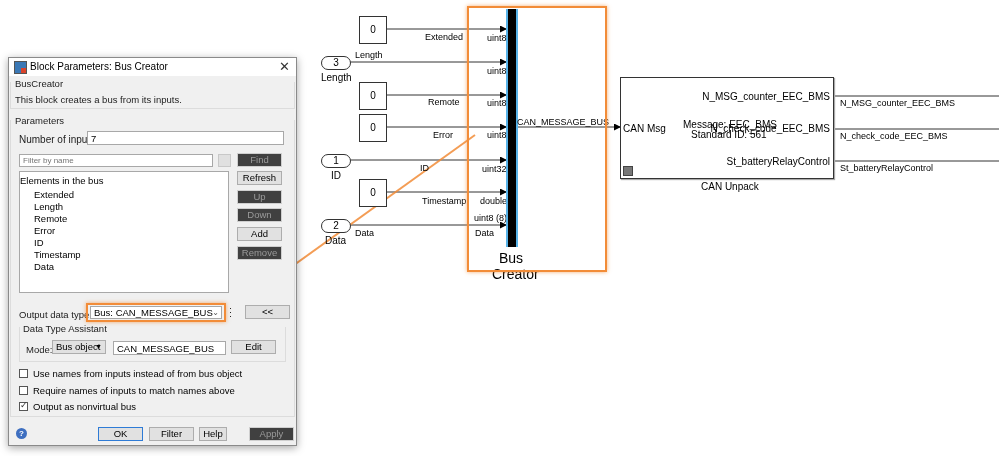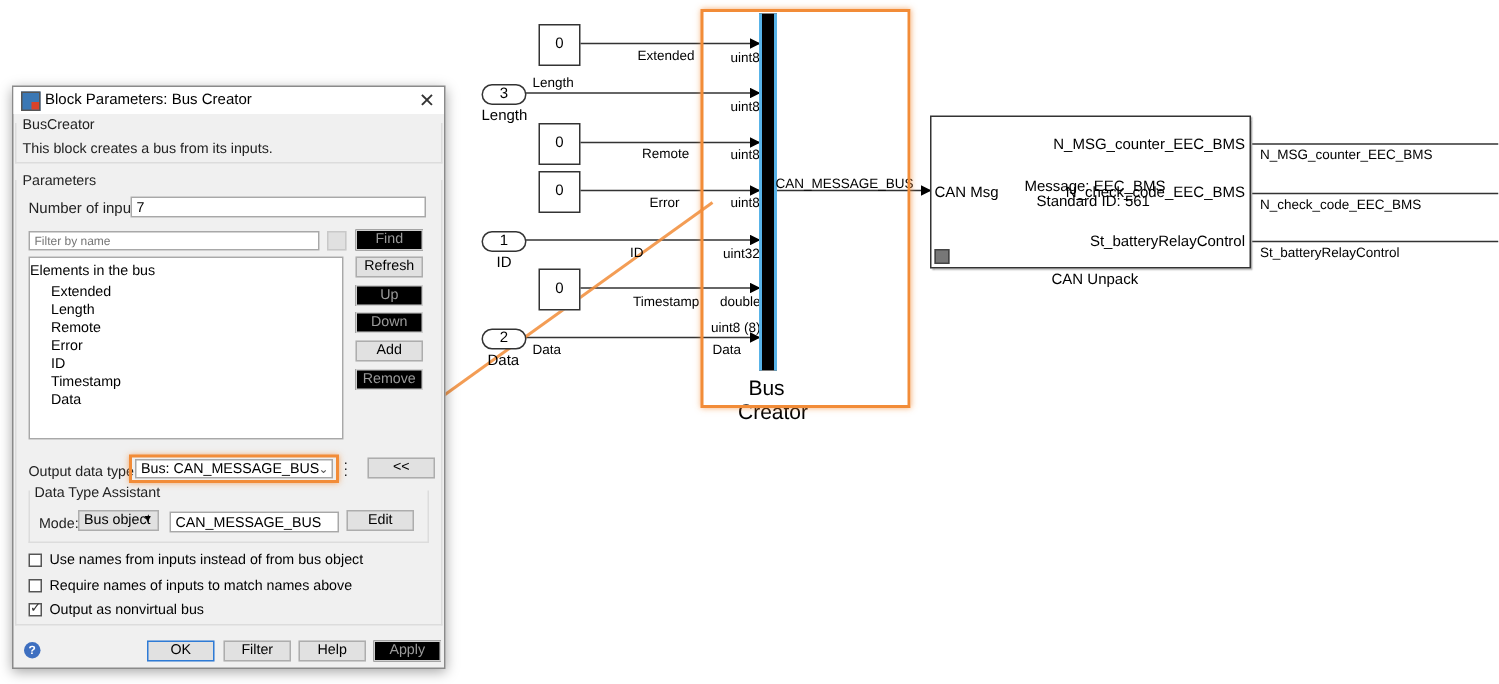--- a/index.html
+++ b/index.html
@@ -12,21 +12,21 @@
             border:1px solid #8a8a8a; box-shadow:0 2px 8px rgba(0,0,0,0.35); }
   .titlebar { position:absolute; left:0; top:0; width:287px; height:18px; background:#fff; }
   .titlebar .ticon { position:absolute; left:5px; top:3px; width:11px; height:11px; background:#3b78b5; border:1px solid #555; }
   .titlebar .ticon::after { content:""; position:absolute; right:0; bottom:0; width:5px; height:5px; background:#d9432b; }
   .titlebar .ttext { position:absolute; left:21px; top:3px; font-size:10px; }
   .titlebar .close { position:absolute; right:6px; top:1px; font-size:13px; color:#333; cursor:pointer; }
   .group { position:absolute; border:1px solid #dcdcdc; background:#f0f0f0; }
   .glabel { position:absolute; font-size:9.5px; color:#222; }
   .input { position:absolute; background:#fff; border:1px solid #a8a8a8; font-size:9.5px; padding-left:3px; box-sizing:border-box; line-height:12px; }
   .btn { position:absolute; background:#e1e1e1; border:1px solid #adadad; font-size:9.5px; text-align:center; box-sizing:border-box; cursor:pointer; }
-  .btn.disabled { color:#9a9a9a; background:#000000; border-color:#cfcfcf; }
+  .btn.disabled { color:#9a9a9a; background:#404040; border-color:#cfcfcf; }
   .btn.default { border:1px solid #2e7bd6; }
   .listbox { position:absolute; background:#fff; border:1px solid #a8a8a8; }
   .listbox .hdr { position:absolute; left:0; width:100%; top:3px; text-align:left; font-size:9.5px; }
   .listbox .item { position:absolute; left:14px; font-size:9.5px; }
   .cb { position:absolute; width:9px; height:9px; border:1px solid #555; background:#fff; box-sizing:border-box; }
   .cb.checked::after { content:"✓"; position:absolute; left:0px; top:-3px; font-size:9px; color:#333; }
   .cblabel { position:absolute; font-size:9.5px; }
   .hl { position:absolute; border:2px solid #f28c38; box-shadow:0 0 4px rgba(242,140,56,0.7); box-sizing:border-box; }
 
   
@@ -177,15 +177,15 @@
   <div class="cb" style="left:10px;top:311px"></div>
   <div class="cblabel" style="left:24px;top:310px">Use names from inputs instead of from bus object</div>
   <div class="cb" style="left:10px;top:328px"></div>
   <div class="cblabel" style="left:24px;top:327px">Require names of inputs to match names above</div>
   <div class="cb checked" style="left:10px;top:344px"></div>
   <div class="cblabel" style="left:24px;top:343px">Output as nonvirtual bus</div>
 
   <div style="position:absolute;left:7px;top:370px;width:11px;height:11px;border-radius:50%;background:#3e6fc0;color:#fff;font-size:8px;text-align:center;line-height:11px;font-weight:bold">?</div>
   <div class="btn default" style="left:89px;top:369px;width:45px;height:14px;line-height:12px">OK</div>
   <div class="btn" style="left:140px;top:369px;width:45px;height:14px;line-height:12px">Filter</div>
-  <div class="btn" style="left:190px;top:369px;width:45px;height:14px;line-height:12px">Help</div>
+  <div class="btn" style="left:190px;top:369px;width:28px;height:14px;line-height:12px">Help</div>
   <div class="btn disabled" style="left:240px;top:369px;width:45px;height:14px;line-height:12px">Apply</div>
 </div>
 
 </body></html>

